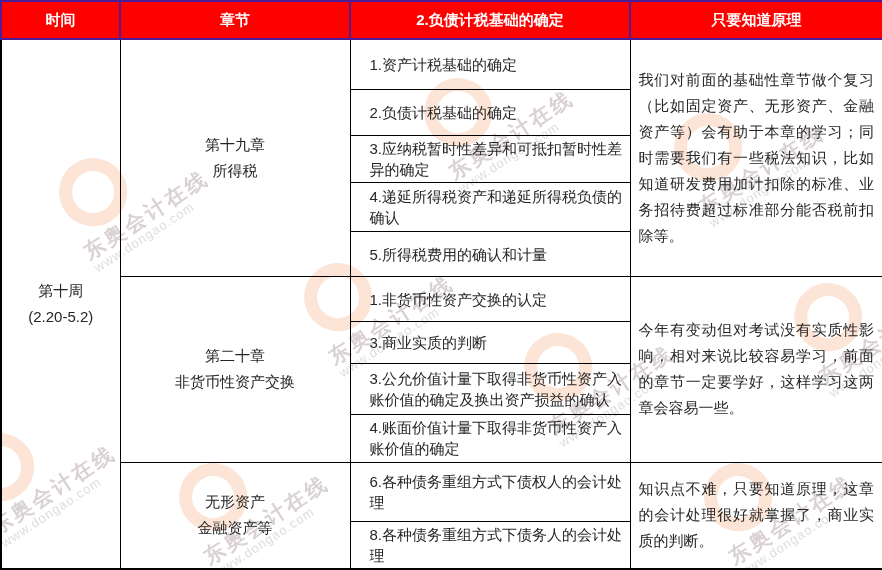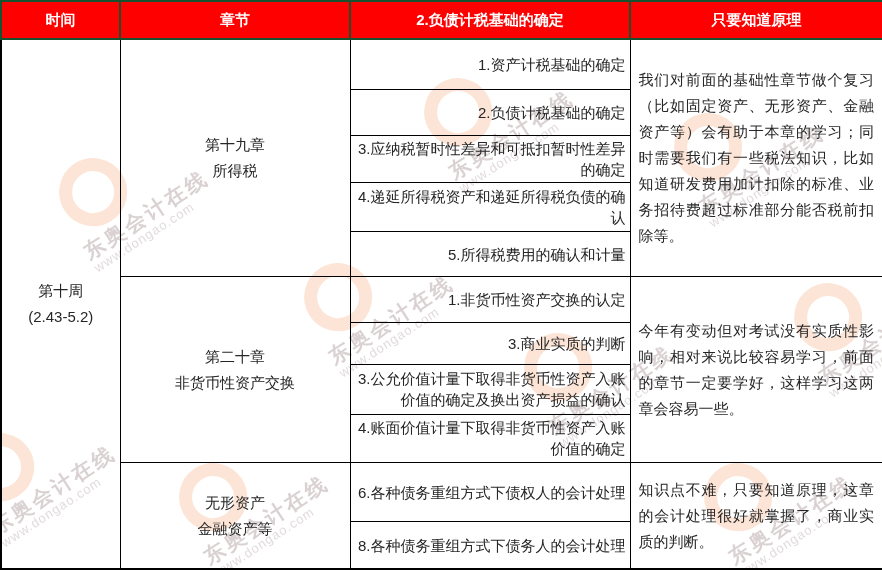--- a/index.html
+++ b/index.html
@@ -61,44 +61,44 @@
     background: transparent;
     color: #262626;
     font-size: 15px;
   }
   table.schedule th, table.schedule td {
     border: 1px solid #000000;
     overflow: hidden;
   }
   table.schedule { border: 2px solid #000000; }
   table.schedule th {
-    border: 2px solid #14532d;
+    border: 2px solid #4c1d95;
     background: #fe0000;
     color: #ffffff;
     font-weight: bold;
     font-size: 15px;
     text-align: center;
     padding: 0;
   }
   tr.hrow { height: 38px; }
   tr.r1 { height: 50px; } tr.r2 { height: 46px; } tr.r3 { height: 47px; }
   tr.r4 { height: 49px; } tr.r5 { height: 45px; } tr.r6 { height: 45px; }
   tr.r7 { height: 42px; } tr.r8 { height: 50px; } tr.r9 { height: 48px; }
   tr.r10 { height: 59px; } tr.r11 { height: 47px; }
 
   td.center-cell {
     text-align: center;
     vertical-align: middle;
     line-height: 26px;
     padding: 0 2px;
   }
   td.topic-cell {
-    text-align: right;
+    text-align: left;
     vertical-align: middle;
-    padding: 2px 4px 2px 3px;
+    padding: 2px 4px 2px 19px;
     line-height: 21px;
   }
   td.note-cell {
     text-align: left;
     vertical-align: middle;
     padding: 4px 8px;
     line-height: 26px;
     text-align: justify;
   }
 </style>
@@ -167,21 +167,21 @@
         <th>时间</th>
         <th>章节</th>
         <th>2.负债计税基础的确定</th>
         <th>只要知道原理</th>
       </tr>
     </thead>
     <tbody>
       <tr class="r1">
         <td class="center-cell" rowspan="11">
           <div>第十周</div>
-          <div>(2.43-5.2)</div>
+          <div>(2.20-5.2)</div>
         </td>
         <td class="center-cell" rowspan="5">
           <div>第十九章</div>
           <div>所得税</div>
         </td>
         <td class="topic-cell">1.资产计税基础的确定</td>
         <td class="note-cell" rowspan="5">我们对前面的基础性章节做个复习（比如固定资产、无形资产、金融资产等）会有助于本章的学习；同时需要我们有一些税法知识，比如知道研发费用加计扣除的标准、业务招待费超过标准部分能否税前扣除等。</td>
       </tr>
       <tr class="r2">
         <td class="topic-cell">2.负债计税基础的确定</td>

